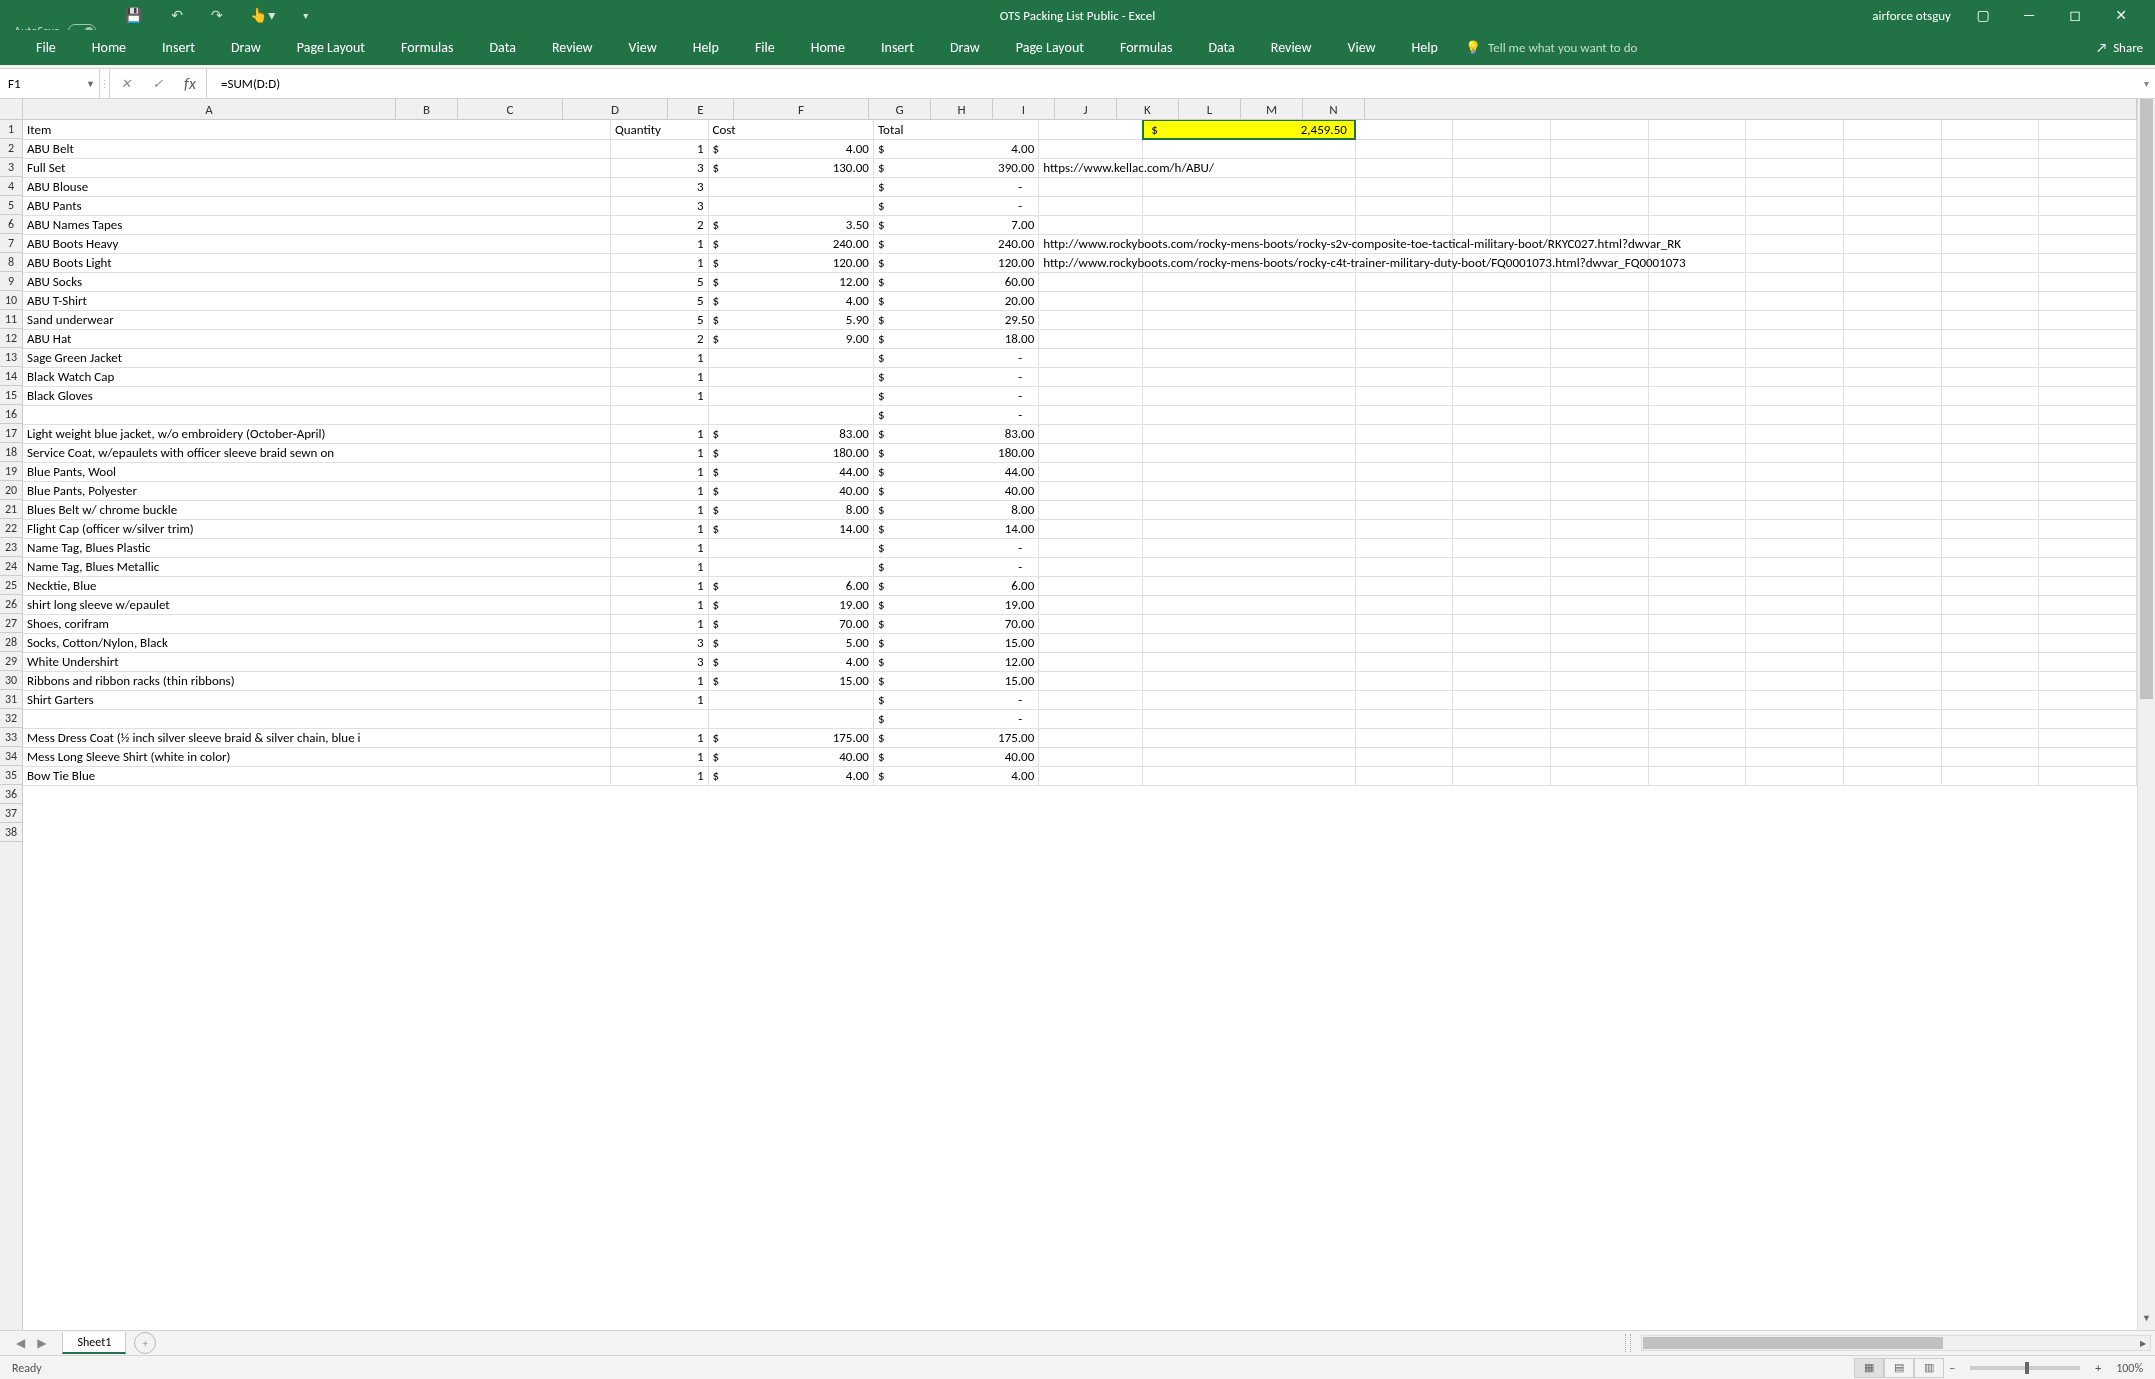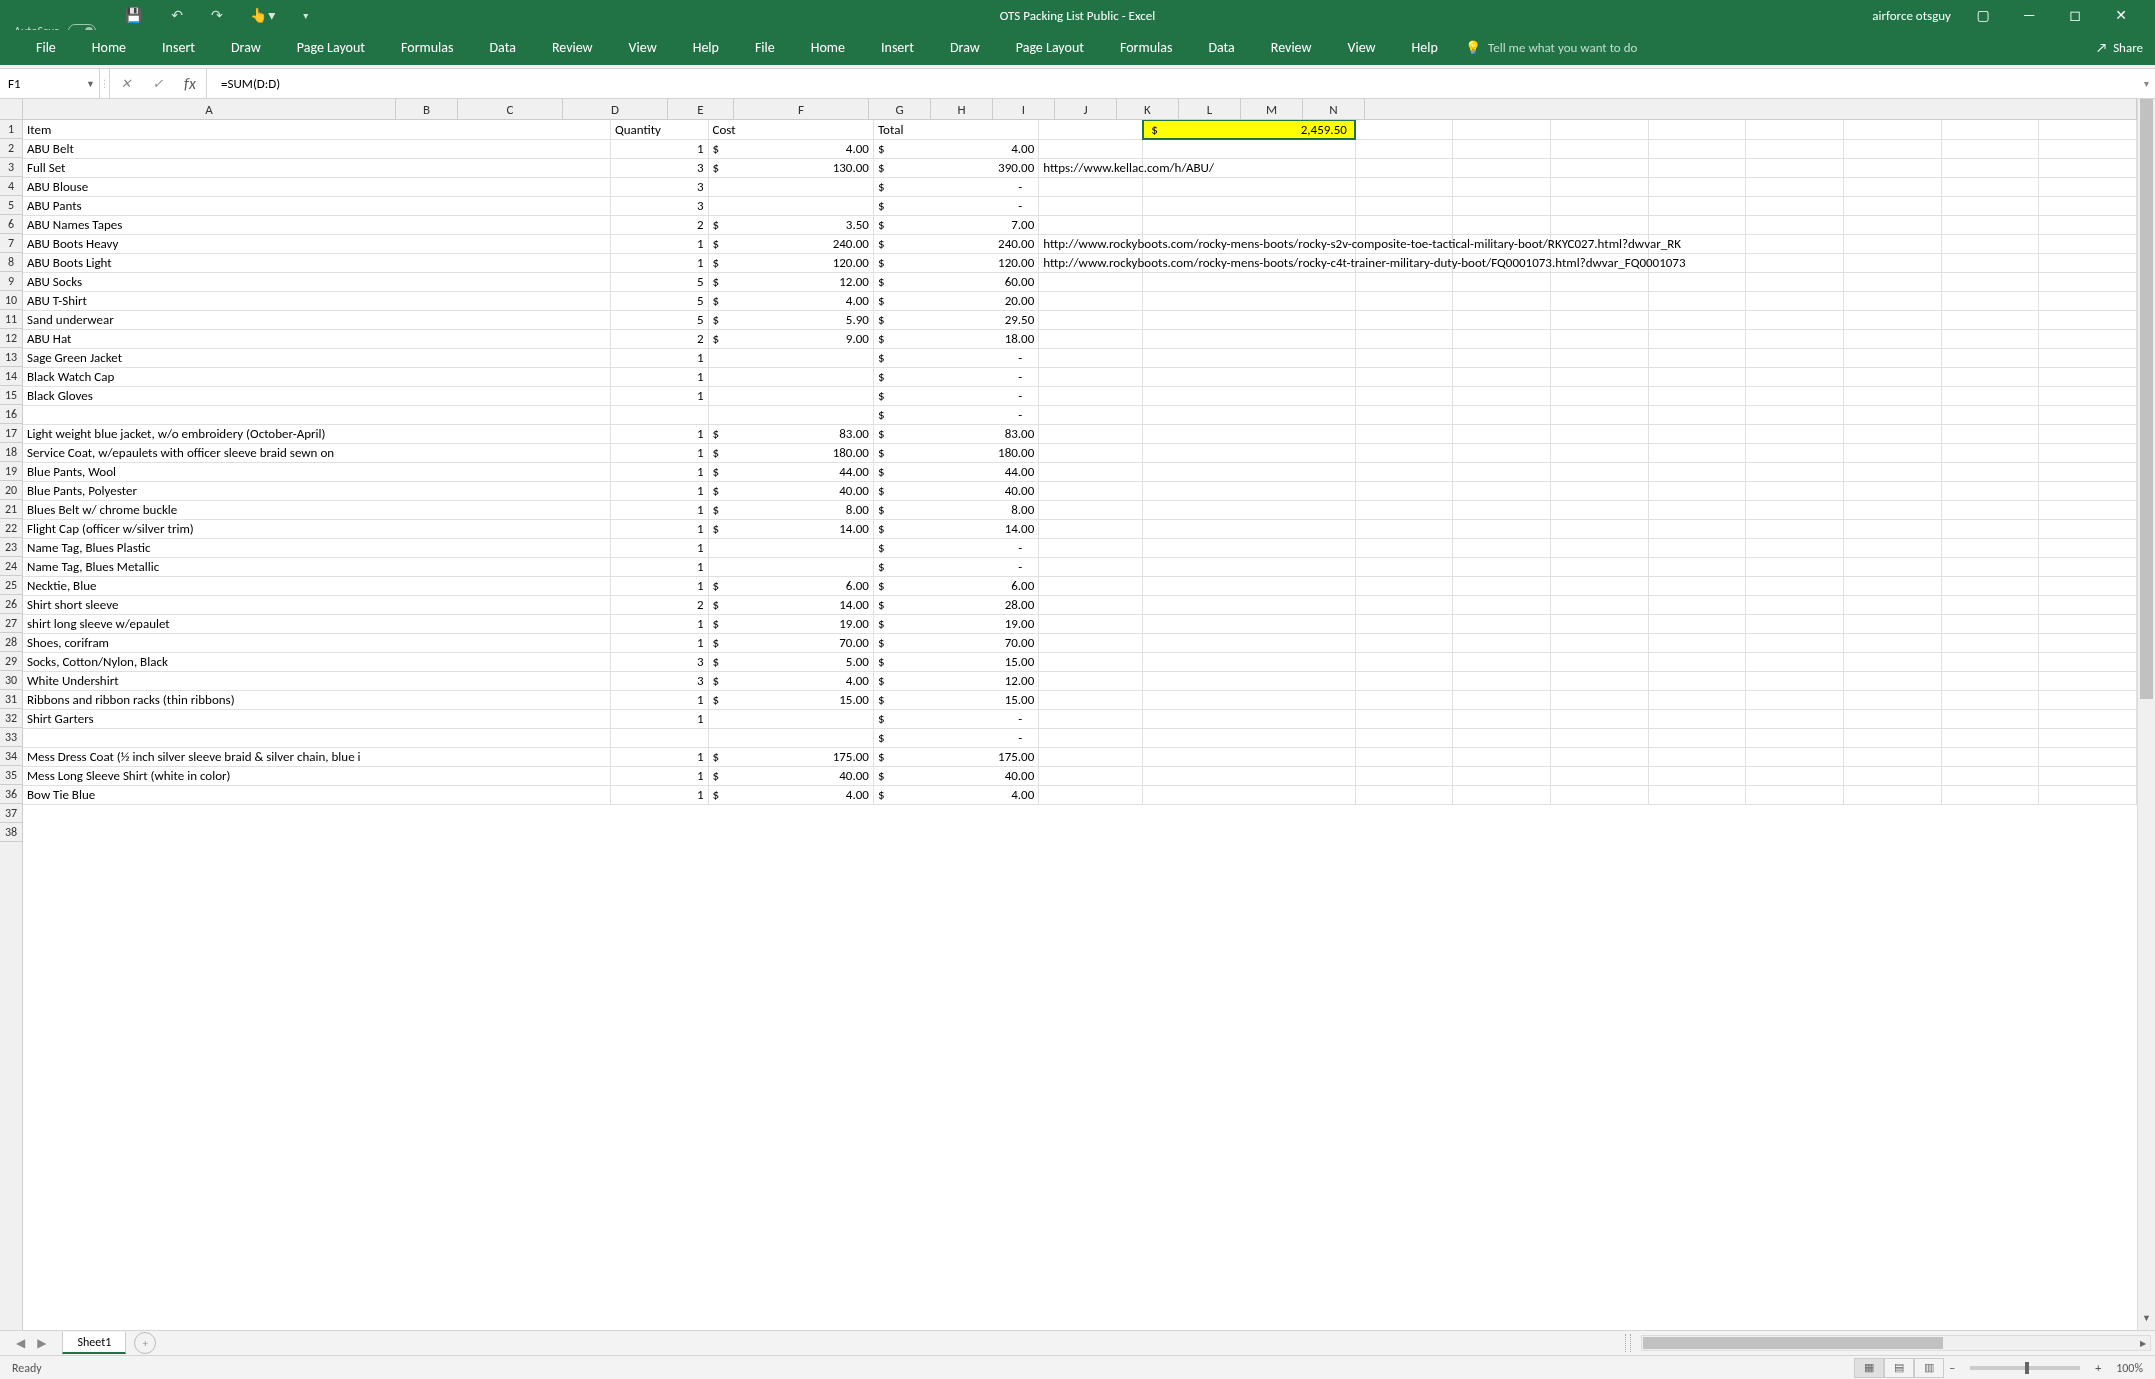--- a/index.html
+++ b/index.html
@@ -752,42 +752,20 @@
             <td></td>
             <td></td>
             <td></td>
             <td></td>
             <td></td>
             <td></td>
             <td></td>
             <td></td>
           </tr>
           <tr>
-            <td>Shirt short sleeve</td>
-            <td class="num">2</td>
-            <td>
-              <span style="float:left">$</span>
-              <span style="float:right">14.00</span>
-            </td>
-            <td>
-              <span style="float:left">$</span>
-              <span style="float:right">28.00</span>
-            </td>
-            <td></td>
-            <td></td>
-            <td></td>
-            <td></td>
-            <td></td>
-            <td></td>
-            <td></td>
-            <td></td>
-            <td></td>
-            <td></td>
-          </tr>
-          <tr>
             <td>shirt long sleeve w/epaulet</td>
             <td class="num">1</td>
             <td>
               <span style="float:left">$</span>
               <span style="float:right">19.00</span>
             </td>
             <td>
               <span style="float:left">$</span>
               <span style="float:right">19.00</span>
             </td>

